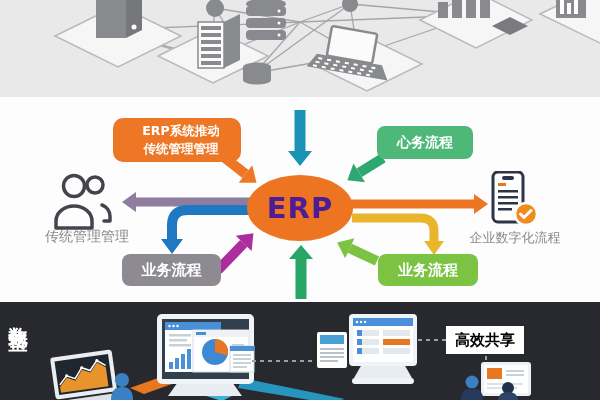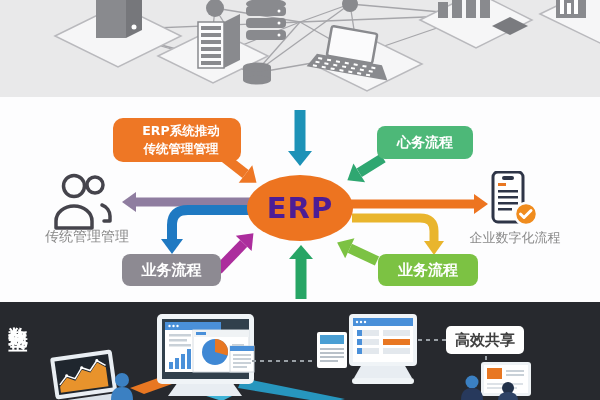--- a/index.html
+++ b/index.html
@@ -24,22 +24,22 @@
   .erp-ellipse{position:absolute;left:247px;top:78px;width:106px;height:66px;
     background:#ed7420;border-radius:50%;display:flex;align-items:center;
     justify-content:center;color:#4c1d95;font-weight:bold;font-size:29px;letter-spacing:1px;}
   .side-label{position:absolute;color:#8a8a8a;text-align:center;}
   .label-left{left:32px;top:131px;width:110px;font-size:14px;}
   .label-right{left:459px;top:132px;width:112px;font-size:13px;}
   .v-title{position:absolute;left:9px;top:10px;height:90px;color:#fff;
     font-weight:bold;font-size:19px;writing-mode:vertical-rl;text-orientation:upright;
     letter-spacing:2px;line-height:1;}
   .share-box{position:absolute;left:446px;top:24px;width:78px;height:28px;
-    background:#fff;border-radius:5px;display:flex;align-items:center;
-    justify-content:center;font-weight:bold;font-size:15px;color:#404040;}
+    background:#fff;border-radius:0;display:flex;align-items:center;
+    justify-content:center;font-weight:bold;font-size:15px;color:#000000;}
 </style>
 </head>
 <body>
 
 <div class="canvas">
 
   <div class="band band-top">
     <svg width="600" height="97" viewBox="0 0 600 97">
       <g stroke="#a6a6aa" stroke-width="1.3">
         <line x1="105" y1="30" x2="210" y2="58"></line>

